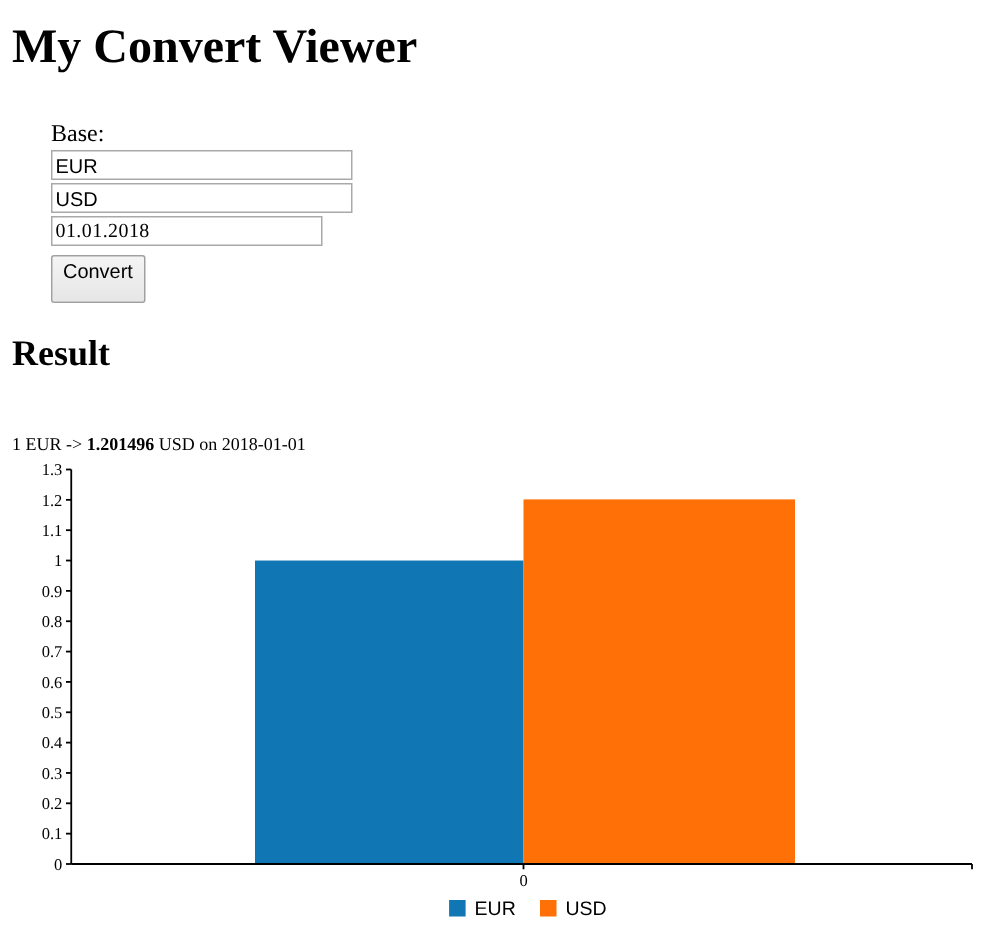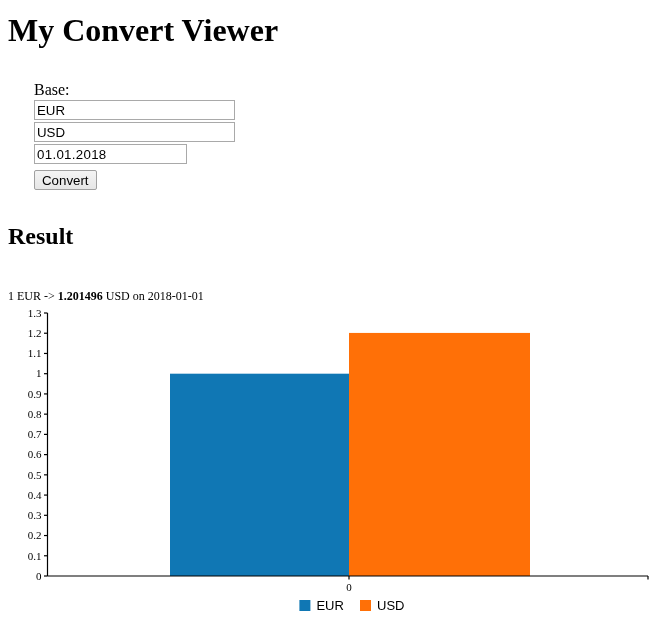--- a/index.html
+++ b/index.html
@@ -55,29 +55,29 @@
     border: 1px solid #a9a9a9;
     background: #ffffff;
     color: #000000;
     font-family: "Liberation Sans", sans-serif;
     font-size: 13.3px;
     line-height: 16px;
     outline: none;
   }
   .text-input.wide { width: 201px; }
   .text-input.date {
-    width: 153px;
-    font-family: Liberation Sans, sans-serif;
+    width: 181px;
+    font-family: Liberation Serif, serif;
     font-size: 13.3px;
     letter-spacing: 0.3px;
   }
   .convert-button {
     margin-top: 4px;
     margin-left: 0px;
-    padding: 2px 7px 1px 7px;
+    padding: 2px 7px 13px 7px;
     border: 1px solid #a0a0a0;
     border-radius: 2px;
     background: linear-gradient(#f4f4f4, #e6e6e6);
     color: #000000;
     font-family: "Liberation Sans", sans-serif;
     font-size: 13.3px;
     line-height: 15px;
     cursor: pointer;
   }
 

